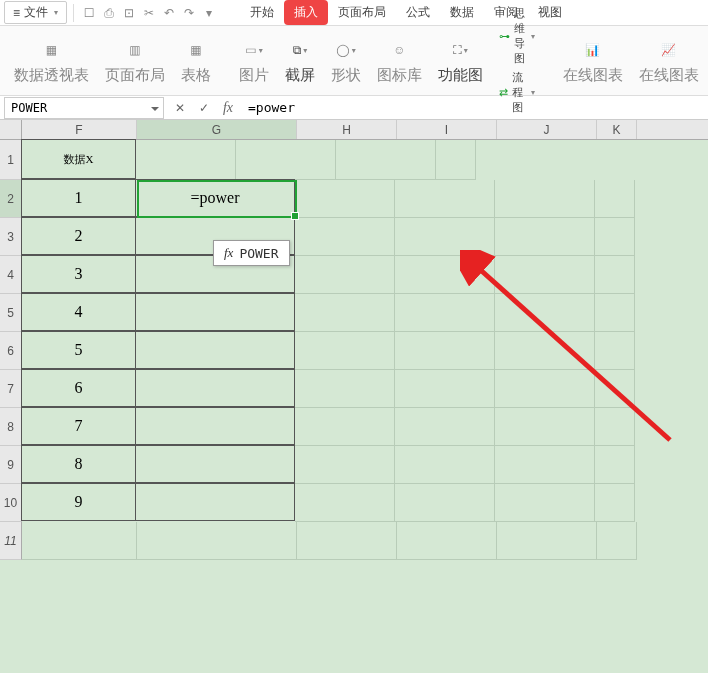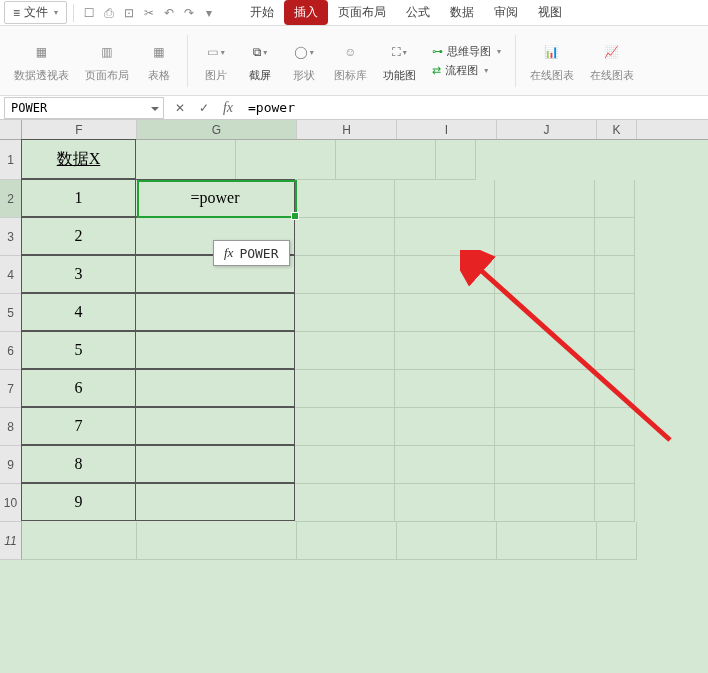--- a/index.html
+++ b/index.html
@@ -6,28 +6,28 @@
 body { font-family: "Microsoft YaHei", sans-serif; font-size: 12px; background: #fff; overflow: hidden; width: 708px; height: 673px; position: relative; }
 
 
 .menubar { height: 26px; background: #fff; border-bottom: 1px solid #ddd; display: flex; align-items: center; padding: 0 4px; gap: 2px; }
 .menu-btn { display: flex; align-items: center; gap: 4px; padding: 2px 8px; color: #444; cursor: pointer; }
 .menu-btn.file { border: 1px solid #ccc; border-radius: 2px; }
 .divider-v { width: 1px; height: 18px; background: #ddd; margin: 0 4px; }
 .qat-icon { width: 18px; height: 18px; display: flex; align-items: center; justify-content: center; color: #888; cursor: pointer; }
 .tabs { display: flex; margin-left: 20px; gap: 0; }
 .tab { padding: 4px 10px; color: #444; cursor: pointer; }
-.tab.active { background: #b91c1c; color: #fff; border-radius: 4px; }
+.tab.active { background: #ef4444; color: #fff; border-radius: 4px; }
 
 
 .ribbon { height: 70px; background: #fafafa; border-bottom: 1px solid #ddd; display: flex; align-items: center; padding: 4px 8px; gap: 4px; }
 .ribbon-group { display: flex; flex-direction: column; align-items: center; gap: 2px; padding: 0 6px; color: #888; cursor: pointer; }
 .ribbon-group.enabled { color: #444; }
 .ribbon-icon { width: 28px; height: 28px; display: flex; align-items: center; justify-content: center; }
-.ribbon-label { font-size: 11px; white-space: nowrap; font-family: Liberation Serif, serif; }
+.ribbon-label { font-size: 15px; white-space: nowrap; font-family: Liberation Serif, serif; }
 .ribbon-sep { width: 1px; height: 52px; background: #e3e3e3; margin: 0 4px; }
 .ribbon-stack { display: flex; flex-direction: column; gap: 4px; padding: 0 6px; }
 .ribbon-stack-item { display: flex; align-items: center; gap: 4px; color: #444; font-size: 11px; cursor: pointer; }
 
 
 .formula-bar { height: 24px; border-bottom: 1px solid #ccc; display: flex; align-items: center; background: #fff; }
 .name-box { width: 160px; height: 22px; border: 1px solid #ccc; margin: 0 4px; display: flex; align-items: center; padding: 0 6px; font-family: "SimSun", monospace; position: relative; }
 .name-box::after { content: ""; position: absolute; right: 4px; top: 9px; border-left: 4px solid transparent; border-right: 4px solid transparent; border-top: 4px solid #666; }
 .fb-btn { width: 20px; height: 20px; display: flex; align-items: center; justify-content: center; color: #666; cursor: pointer; margin: 0 2px; }
 .fx-label { font-style: italic; font-family: serif; font-size: 14px; }
@@ -42,21 +42,21 @@
 
 .grid-body { display: flex; }
 .row-headers { width: 22px; display: flex; flex-direction: column; }
 .row-h { border-bottom: 1px solid #ccc; border-right: 1px solid #aaa; display: flex; align-items: center; justify-content: center; color: #555; background: #e8e8e8; }
 .row-h.sel { background: #c8dcc8; }
 
 .cells { position: relative; flex: 1; }
 .row { display: flex; }
 .cell { border-right: 1px solid #b8ccb8; border-bottom: 1px solid #b8ccb8; background: #d5e8d4; display: flex; align-items: center; justify-content: center; font-family: "SimSun", serif; font-size: 16px; }
 .cell.bordered { border: 1px solid #555; background: #d5e8d4; margin: -1px 0 0 -1px; }
-.cell.header-cell { font-size: 16px; text-decoration: underline; }
+.cell.header-cell { font-size: 11px; }
 
 
 .active-cell { position: absolute; border: 2px solid #22a235; pointer-events: none; }
 .active-cell::after { content: ""; position: absolute; right: -4px; bottom: -4px; width: 6px; height: 6px; background: #22a235; border: 1px solid #fff; }
 
 
 .fn-suggest { position: absolute; background: #fff; border: 1px solid #999; padding: 4px 10px; display: flex; align-items: center; gap: 6px; font-family: monospace; font-size: 13px; color: #333; box-shadow: 1px 1px 3px rgba(0,0,0,.2); }
 .fn-suggest .fx { font-style: italic; font-family: serif; }
 
 

